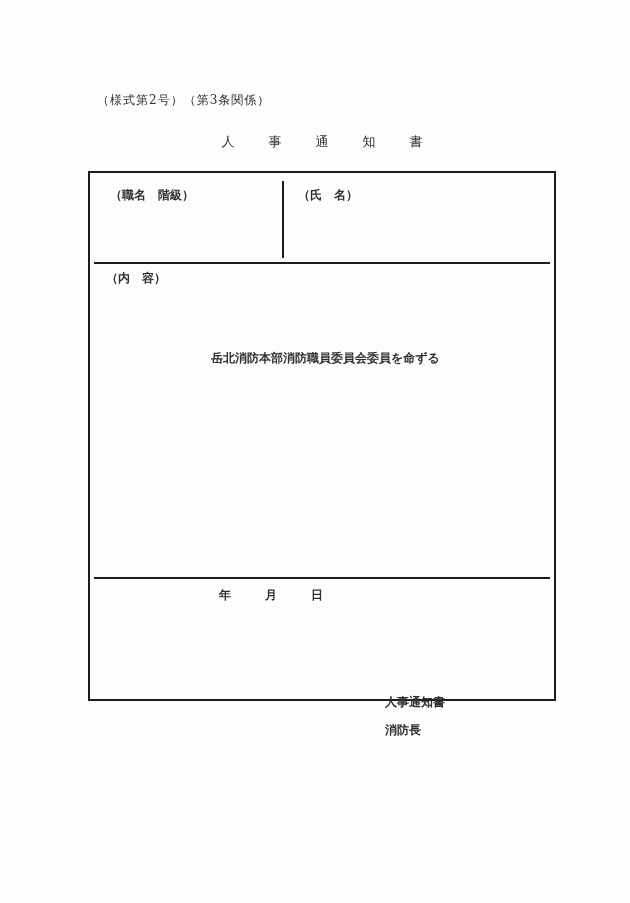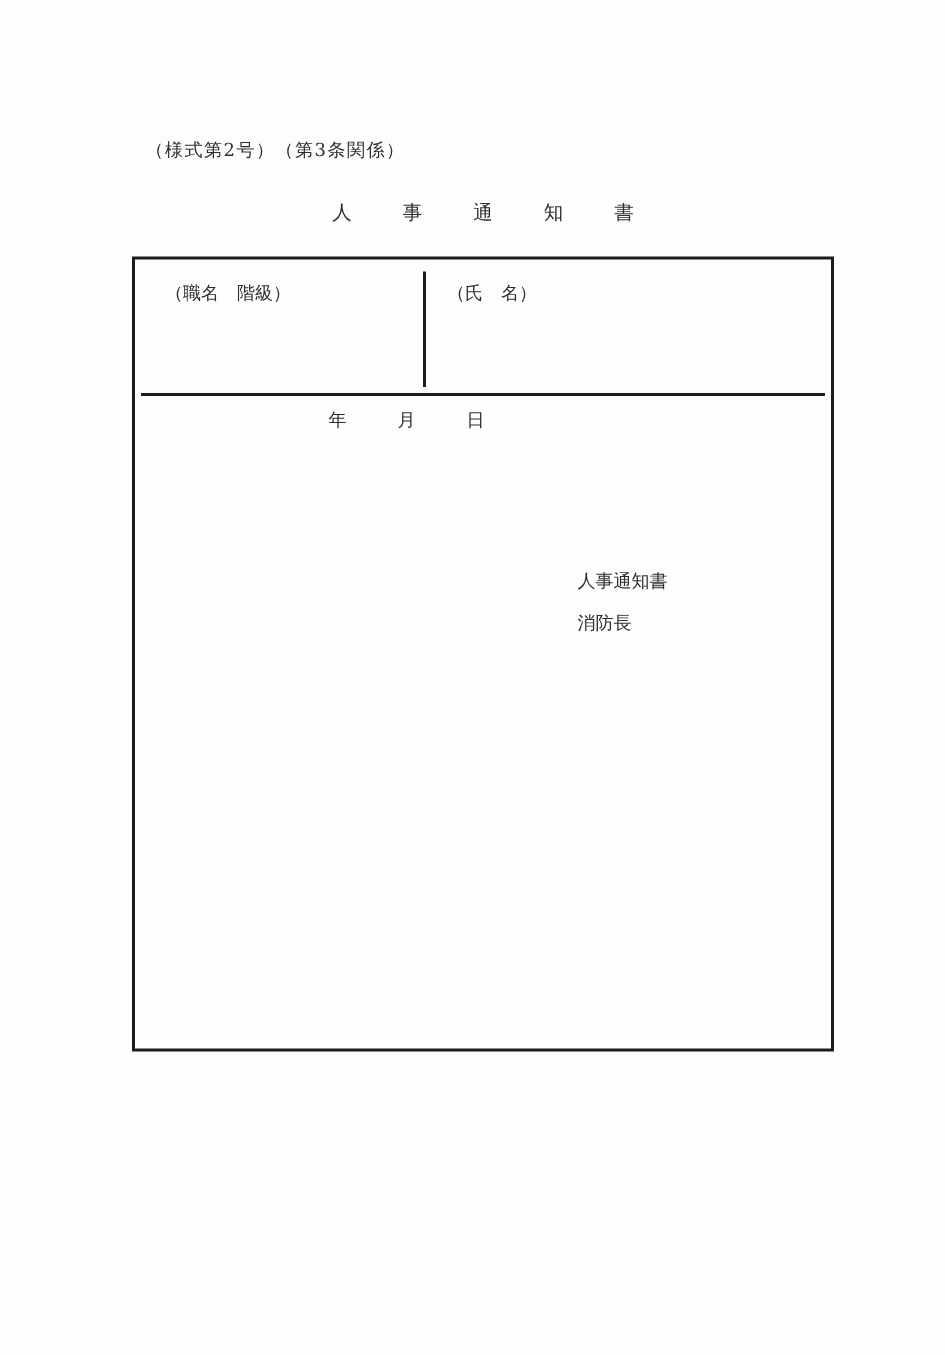--- a/index.html
+++ b/index.html
@@ -45,20 +45,21 @@
   .formtable {
     position: absolute;
     left: 80px;
     top: 163px;
     width: 468px;
     height: 530px;
     border: 2px solid var(--border);
     display: flex;
     flex-direction: column;
     font-size: 12px;
+    font-weight: bold;
   }
   .row1 {
     display: flex;
     flex: none;
     height: 87px;
     border-bottom: 2px solid var(--border);
   }
   .cell-a {
     width: 186px;
     border-right: 2px solid var(--border);
@@ -116,20 +117,24 @@
 
     <div class="row1">
       <div class="cell-a">
         <span class="label">（職名　階級）</span>
       </div>
       <div class="cell-b">
         <span class="label">（氏　名）</span>
       </div>
     </div>
 
+    <div class="row2">
+      <span class="label">（内　容）</span>
+      <div class="content-text">岳北消防本部消防職員委員会委員を命ずる</div>
+    </div>
 
     <div class="row3">
       <div class="date-line">年　月　日</div>
       <div class="signature">
         <div>人事通知書</div>
         <div>消防長</div>
       </div>
     </div>
 
   </div>

